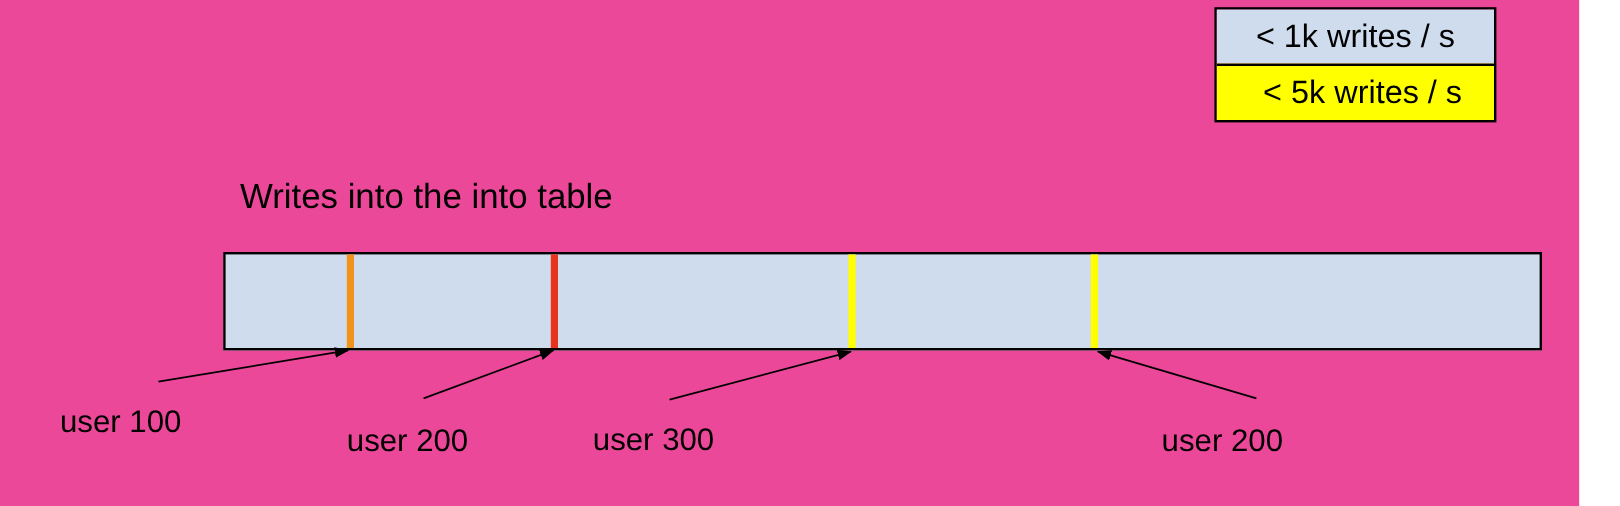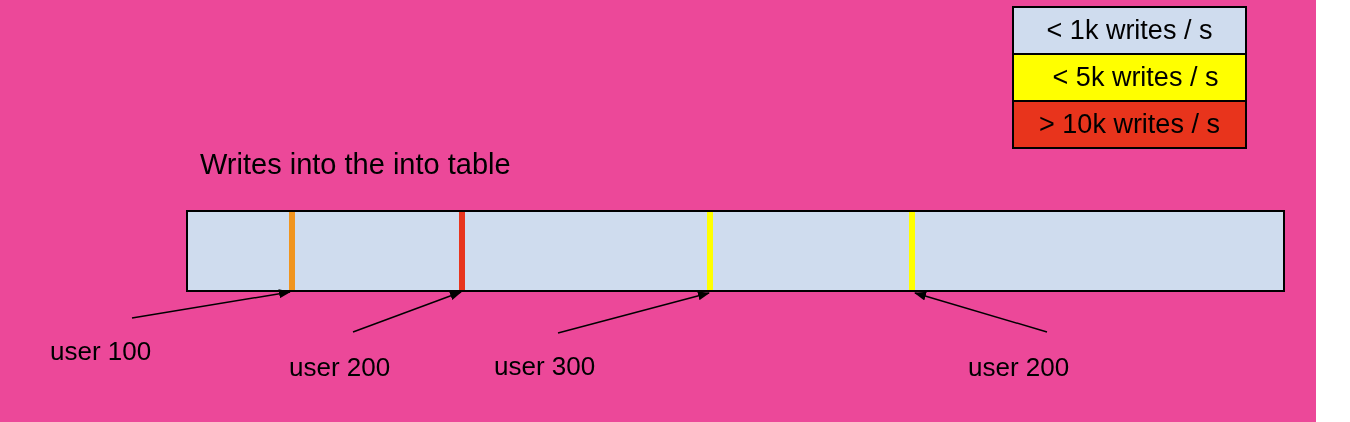--- a/index.html
+++ b/index.html
@@ -79,23 +79,20 @@
 <body>
 
 <div class="canvas">
   <div class="legend" id="legend">
       <div class="legend-row" style="background: rgb(207, 220, 238);">
         <span>&lt; 1k writes / s</span>
       </div>
       <div class="legend-row" style="background: rgb(255, 255, 0); padding-left: 12px;">
         <span>&lt; 5k writes / s</span>
       </div>
-      <div class="legend-row" style="background: rgb(232, 52, 28);">
-        <span>&gt; 10k writes / s</span>
-      </div>
     </div>
   <div class="title">Writes into the into table</div>
   <div class="bar" id="bar" style="background: rgb(207, 220, 238); border-color: rgb(0, 0, 0);">
       <div class="marker" style="left: 101px; background: rgb(240, 148, 30);"></div>
       <div class="marker" style="left: 271px; background: rgb(232, 52, 28);"></div>
       <div class="marker" style="left: 519px; background: rgb(255, 255, 0);"></div>
       <div class="marker" style="left: 721px; background: rgb(255, 255, 0);"></div>
     </div>
   <svg class="arrows" id="arrows">
       <defs>

